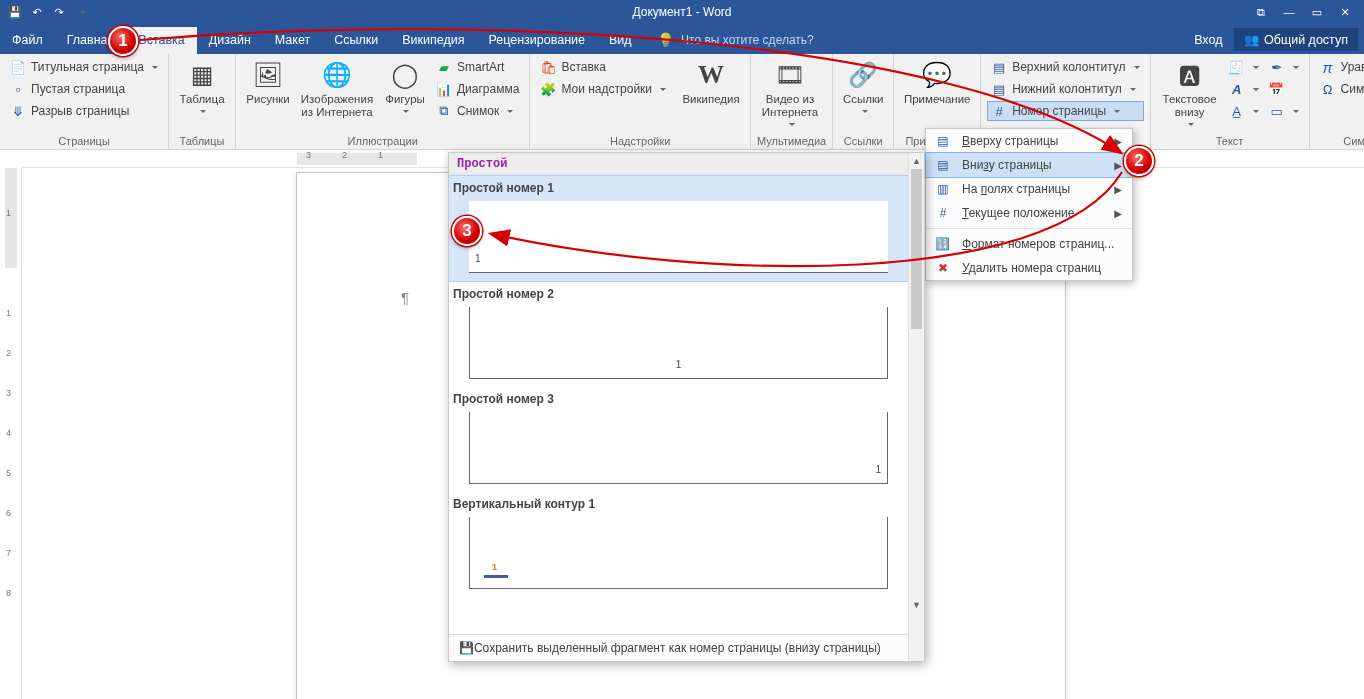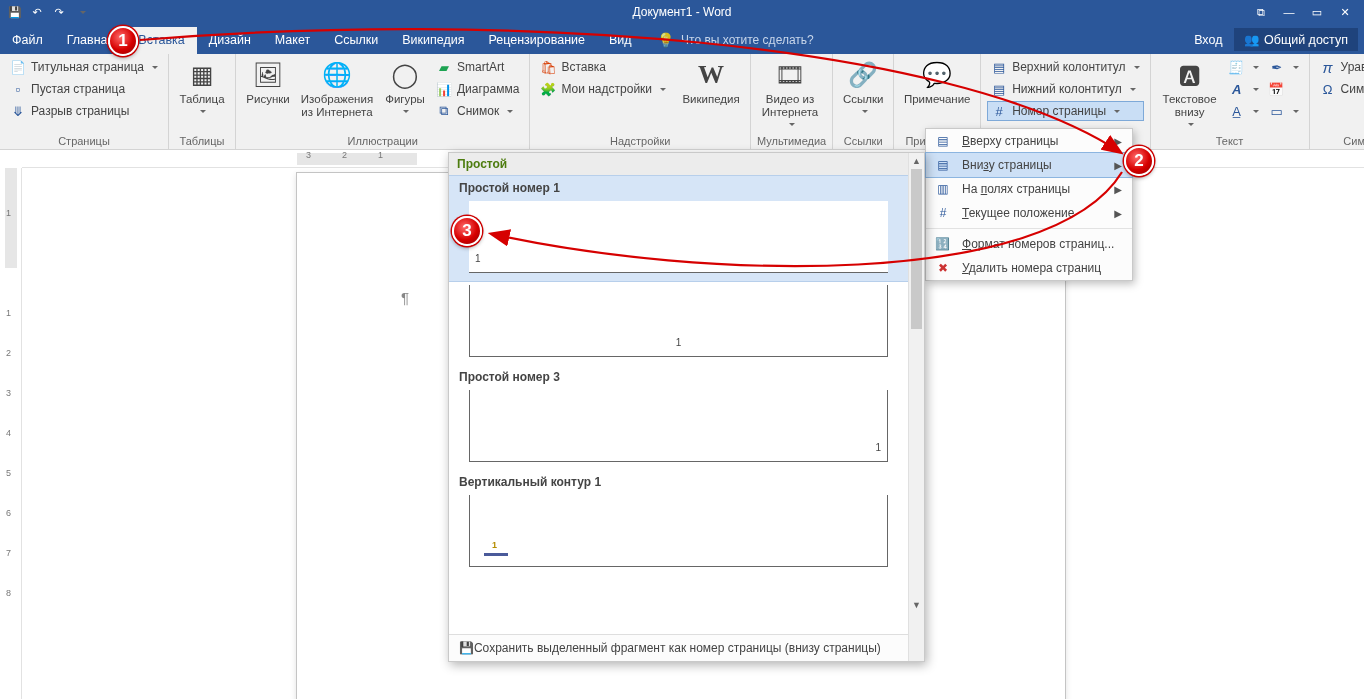--- a/index.html
+++ b/index.html
@@ -52,22 +52,22 @@
   
   .panel { position:absolute; background:#fcfcfc; border:1px solid #c9c9c9; box-shadow:2px 3px 8px rgba(0,0,0,.25); font-size:12px;}
   .panel .row { display:flex; align-items:center; gap:10px; padding:5px 10px 5px 8px; cursor:pointer; white-space:nowrap;}
   .panel .row.selected { background:#cde0f6; border:1px solid #8cb5e0; margin:-1px;}
   .panel .row .ic16{width:18px; text-align:center; color:#2b579a;}
   .panel .row .arrow-r{ margin-left:auto; font-size:10px; color:#555;}
   .panel .sep { height:1px; background:#e2e2e2; margin:3px 0;}
 
   
   .gallery { position:absolute; background:#fff; border:1px solid #c9c9c9; box-shadow:2px 3px 10px rgba(0,0,0,.3); font-size:12px;}
-  .gallery .cat { background:#ececec; color:#4d7c0f; font-weight:600; padding:4px 8px;}
-  .gallery .item-title { padding:5px 10px 3px; color:#444; font-weight:600; font-size:12px;}
+  .gallery .cat { background:#ececec; color:#a21caf; font-weight:600; padding:4px 8px;font-family:Liberation Mono, monospace;}
+  .gallery .item-title { padding:5px 4px 3px; color:#444; font-weight:600; font-size:12px;}
   .gallery .preview { margin:3px 20px 8px; height:72px; border:1px solid #666; position:relative; background:#fff;}
   .gallery .item.selected { background:#d6e5f7; border-top:1px solid #b7cfeb; border-bottom:1px solid #b7cfeb;}
   .gallery .item.selected .preview{ background:#fff;}
   .gallery .footer .row { padding:6px 10px;}
   .gallery .scroll { position:absolute; top:0; right:0; bottom:0; width:16px; background:#f1f1f1; border-left:1px solid #e0e0e0;}
   .gallery .scroll .thumb{ position:absolute; left:2px; right:2px; background:#c9c9c9;}
   .gallery .scroll .btn{ position:absolute; left:0; right:0; height:16px; display:flex; align-items:center; justify-content:center; color:#666; font-size:9px;}
 
   
   .callout{position:absolute; width:30px; height:30px; border-radius:50%; background:radial-gradient(circle at 40% 35%, #ff6a6a 0%, #d60000 55%, #8e0000 100%); border:2px solid #fff; box-shadow:0 0 0 1.5px #c00, 0 2px 4px rgba(0,0,0,.4); color:#fff; font-weight:700; font-size:17px; display:flex; align-items:center; justify-content:center; z-index:50;}
@@ -364,20 +364,21 @@
     <div class="cat">Простой</div>
 
     <div class="item selected">
       <div class="item-title">Простой номер 1</div>
       <div class="preview" style="border-top:none; border-left:none; border-right:none;">
         <span style="position:absolute;left:6px;bottom:8px;font-size:10px">1</span>
       </div>
     </div>
 
     <div class="item">
+      <div class="item-title">Простой номер 2</div>
       <div class="preview" style="border-top:none;">
         <span style="position:absolute;left:50%;transform:translateX(-50%);bottom:8px;font-size:10px">1</span>
       </div>
     </div>
 
     <div class="item">
       <div class="item-title">Простой номер 3</div>
       <div class="preview" style="border-top:none;">
         <span style="position:absolute;right:6px;bottom:8px;font-size:10px">1</span>
       </div>

